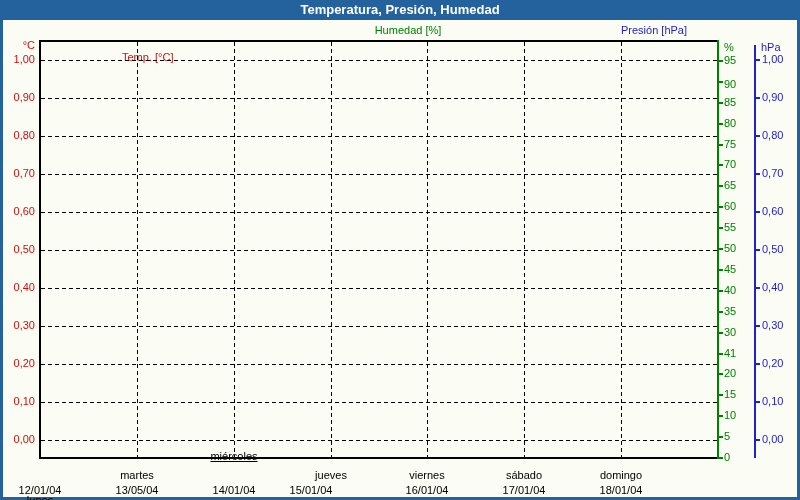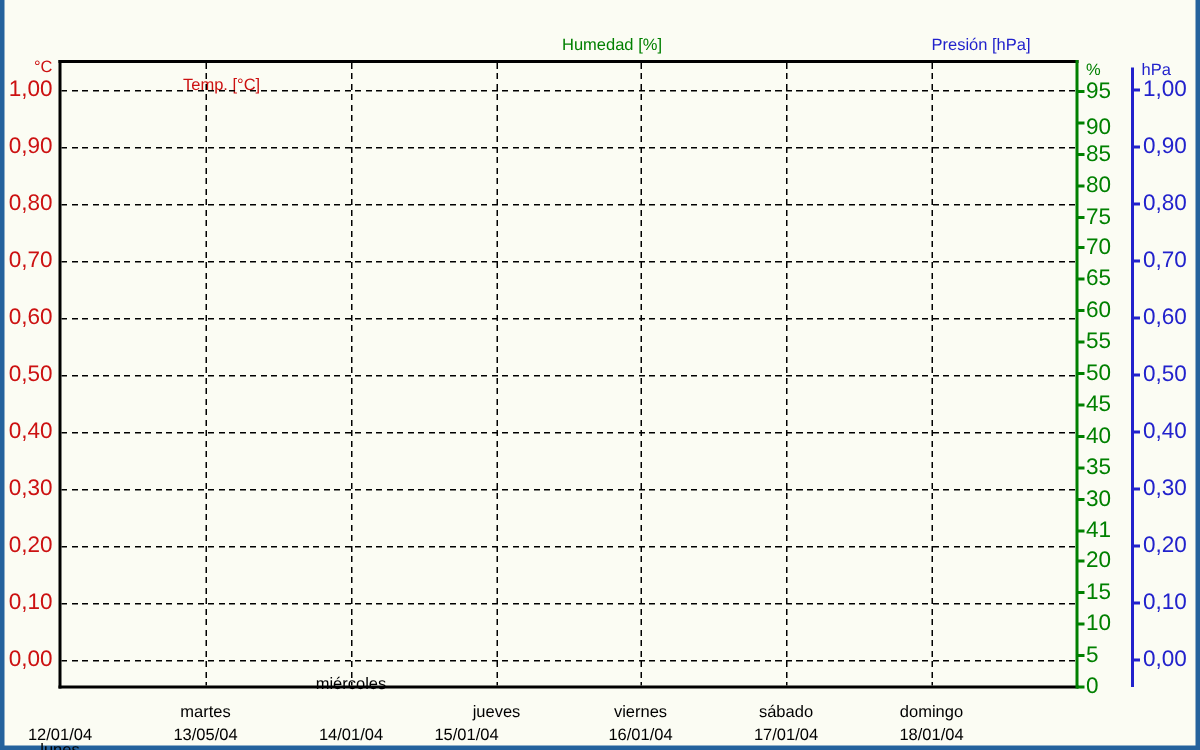--- a/index.html
+++ b/index.html
@@ -6,32 +6,35 @@
   body{font-family:"Liberation Sans", sans-serif;}
   #app{position:relative;width:800px;height:500px;overflow:hidden;}
   .titlebar{position:absolute;left:0;top:0;width:800px;height:20px;line-height:20px;
             text-align:center;font-size:13px;font-weight:bold;color:#ffffff;}
   .legend{position:absolute;top:24px;height:14px;font-size:11px;white-space:nowrap;}
   .legend.center{transform:translateX(-50%);text-align:right;}
   .axis-header{position:absolute;font-size:11px;white-space:nowrap;}
   .hdr-c{left:0;top:39px;width:35px;text-align:right;}
   .hdr-pct{left:724px;top:41px;}
   .hdr-hpa{left:761px;top:41px;}
-  .tick-label{position:absolute;font-size:15px;line-height:13px;white-space:nowrap;}
+  .tick-label{position:absolute;font-size:11px;line-height:13px;white-space:nowrap;}
   .hgrid{position:absolute;height:1px;
          background:repeating-linear-gradient(90deg,currentColor 0 4px,transparent 4px 7px);}
   .vgrid{position:absolute;width:1px;
          background:repeating-linear-gradient(180deg,currentColor 0 4px,transparent 4px 7px);}
   .solid{position:absolute;}
   .xlabel{position:absolute;font-size:11px;line-height:13px;transform:translateX(-50%);white-space:nowrap;}
 </style>
 </head>
 <body>
 
 <div id="app" style="background: rgb(251, 252, 243); box-shadow: rgb(36, 98, 157) 3px 0px 0px inset, rgb(36, 98, 157) -3px 0px 0px inset, rgb(36, 98, 157) 0px -3px 0px inset;">
+  <div class="titlebar" style="background: rgb(36, 98, 157); color: rgb(255, 255, 255);">
+    <span>Temperatura, Presión, Humedad</span>
+  </div>
 
   <span class="legend" id="legend-temp" style="left: 122px; color: rgb(204, 17, 17); margin-top: 27px;">Temp. [°C]</span>
   <span class="legend center" id="legend-hum" style="left: 408px; color: rgb(0, 128, 0);">Humedad [%]</span>
   <span class="legend center" id="legend-pres" style="left: 654px; color: rgb(34, 34, 204);">Presión [hPa]</span>
 
   <span class="axis-header hdr-c" id="hdr-c" style="color: rgb(204, 17, 17);">°C</span>
   <span class="axis-header hdr-pct" id="hdr-pct" style="color: rgb(0, 128, 0);">%</span>
   <span class="axis-header hdr-hpa" id="hdr-hpa" style="color: rgb(34, 34, 204);">hPa</span>
 
   <div id="plot-layer">
@@ -127,21 +130,21 @@
       <div class="vgrid" style="left: 137px; top: 42px; width: 1px; height: 415px; color: rgb(0, 0, 0);"></div>
       <div class="vgrid" style="left: 234px; top: 42px; width: 1px; height: 415px; color: rgb(0, 0, 0);"></div>
       <div class="vgrid" style="left: 331px; top: 42px; width: 1px; height: 415px; color: rgb(0, 0, 0);"></div>
       <div class="vgrid" style="left: 427px; top: 42px; width: 1px; height: 415px; color: rgb(0, 0, 0);"></div>
       <div class="vgrid" style="left: 524px; top: 42px; width: 1px; height: 415px; color: rgb(0, 0, 0);"></div>
       <div class="vgrid" style="left: 621px; top: 42px; width: 1px; height: 415px; color: rgb(0, 0, 0);"></div>
       <div class="xlabel" style="left: 40px; top: 469px; color: rgb(0, 0, 0); margin-top: 25px;">lunes</div>
       <div class="xlabel" style="left: 40px; top: 484px; color: rgb(0, 0, 0);">12/01/04</div>
       <div class="xlabel" style="left: 137px; top: 469px; color: rgb(0, 0, 0);">martes</div>
       <div class="xlabel" style="left: 137px; top: 484px; color: rgb(0, 0, 0);">13/05/04</div>
-      <div class="xlabel" style="left: 234px; top: 450px; color: rgb(0, 0, 0);">miércoles</div>
+      <div class="xlabel" style="left: 234px; top: 450px; color: rgb(0, 0, 0); text-decoration: underline;">miércoles</div>
       <div class="xlabel" style="left: 234px; top: 484px; color: rgb(0, 0, 0);">14/01/04</div>
       <div class="xlabel" style="left: 331px; top: 469px; color: rgb(0, 0, 0);">jueves</div>
       <div class="xlabel" style="left: 311px; top: 484px; color: rgb(0, 0, 0);">15/01/04</div>
       <div class="xlabel" style="left: 427px; top: 469px; color: rgb(0, 0, 0); text-align: center;">viernes</div>
       <div class="xlabel" style="left: 427px; top: 484px; color: rgb(0, 0, 0);">16/01/04</div>
       <div class="xlabel" style="left: 524px; top: 469px; color: rgb(0, 0, 0);">sábado</div>
       <div class="xlabel" style="left: 524px; top: 484px; color: rgb(0, 0, 0);">17/01/04</div>
       <div class="xlabel" style="left: 621px; top: 469px; color: rgb(0, 0, 0);">domingo</div>
       <div class="xlabel" style="left: 621px; top: 484px; color: rgb(0, 0, 0);">18/01/04</div>
     </div>

